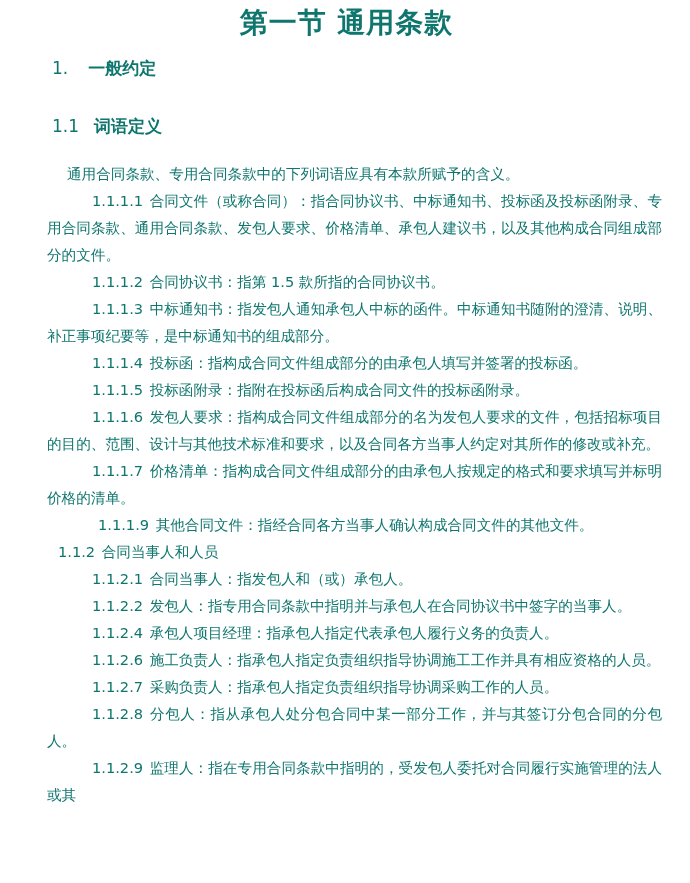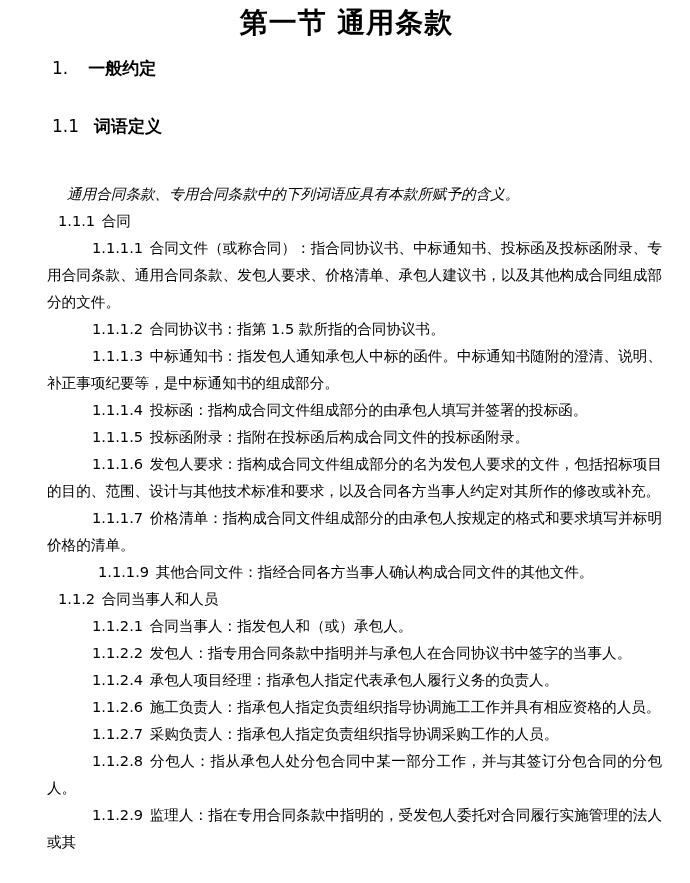--- a/index.html
+++ b/index.html
@@ -8,21 +8,21 @@
     background: #ffffff;
   }
   .page {
     position: relative;
     width: 690px;
     height: 883px;
     box-sizing: border-box;
     padding: 0 28px 0 31px;
     overflow: hidden;
     background: #ffffff;
-    color: #000000;
+    color: #0f766e;
     font-family: "DejaVu Sans", "Liberation Sans", sans-serif;
   }
   .doc-title {
     margin: 6px 0 0 0;
     font-size: 28px;
     line-height: 34px;
     font-weight: bold;
     text-align: center;
     letter-spacing: 1px;
   }
@@ -40,21 +40,21 @@
   }
   .heading-1 .h-num { margin-right: 20px; }
   .heading-2 .h-num { margin-right: 15px; }
   .heading .h-text { font-weight: bold; }
   .body-para {
     margin: 0;
     font-size: 14.6px;
     line-height: 27px;
     text-align: justify;
   }
-  .intro { margin-top: 44px; text-indent: 36px; font-style: italic; }
+  .intro { margin-top: 24px; text-indent: 36px; }
   .sub-heading { text-indent: 27px; }
   .clause { text-indent: 45px; margin-left: 16px; }
   .clause.deep { text-indent: 51px; }
   .c-num { margin-right: 0.45em; }
 </style>
 </head>
 <body>
 
 <div class="page">
 
@@ -63,23 +63,20 @@
   <p class="heading heading-1">
     <span class="h-num">1.</span><span class="h-text">一般约定</span>
   </p>
 
   <p class="heading heading-2">
     <span class="h-num">1.1</span><span class="h-text">词语定义</span>
   </p>
 
   <p class="body-para intro">通用合同条款、专用合同条款中的下列词语应具有本款所赋予的含义。</p>
 
-  <p class="body-para sub-heading">
-    <span class="c-num">1.1.1</span><span>合同</span>
-  </p>
 
   <p class="body-para clause">
     <span class="c-num">1.1.1.1</span><span>合同文件（或称合同）：指合同协议书、中标通知书、投标函及投标函附录、专用合同条款、通用合同条款、发包人要求、价格清单、承包人建议书，以及其他构成合同组成部分的文件。</span>
   </p>
   <p class="body-para clause">
     <span class="c-num">1.1.1.2</span><span>合同协议书：指第 1.5 款所指的合同协议书。</span>
   </p>
   <p class="body-para clause">
     <span class="c-num">1.1.1.3</span><span>中标通知书：指发包人通知承包人中标的函件。中标通知书随附的澄清、说明、补正事项纪要等，是中标通知书的组成部分。</span>
   </p>

